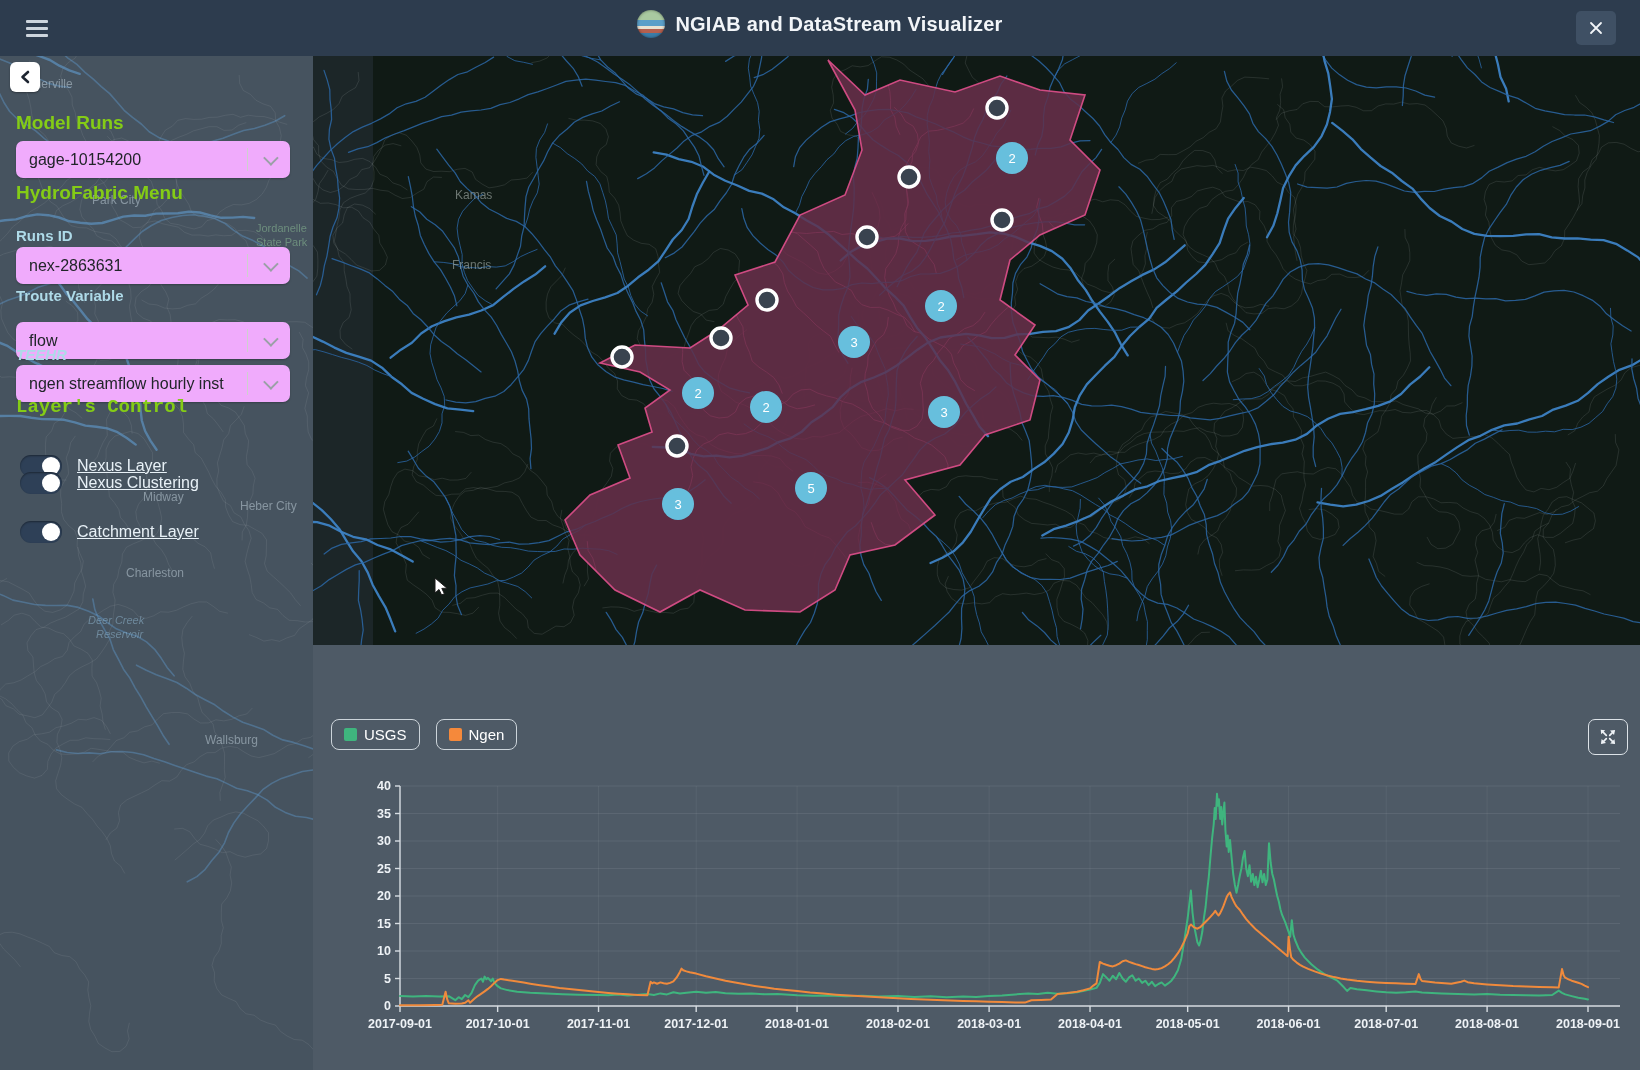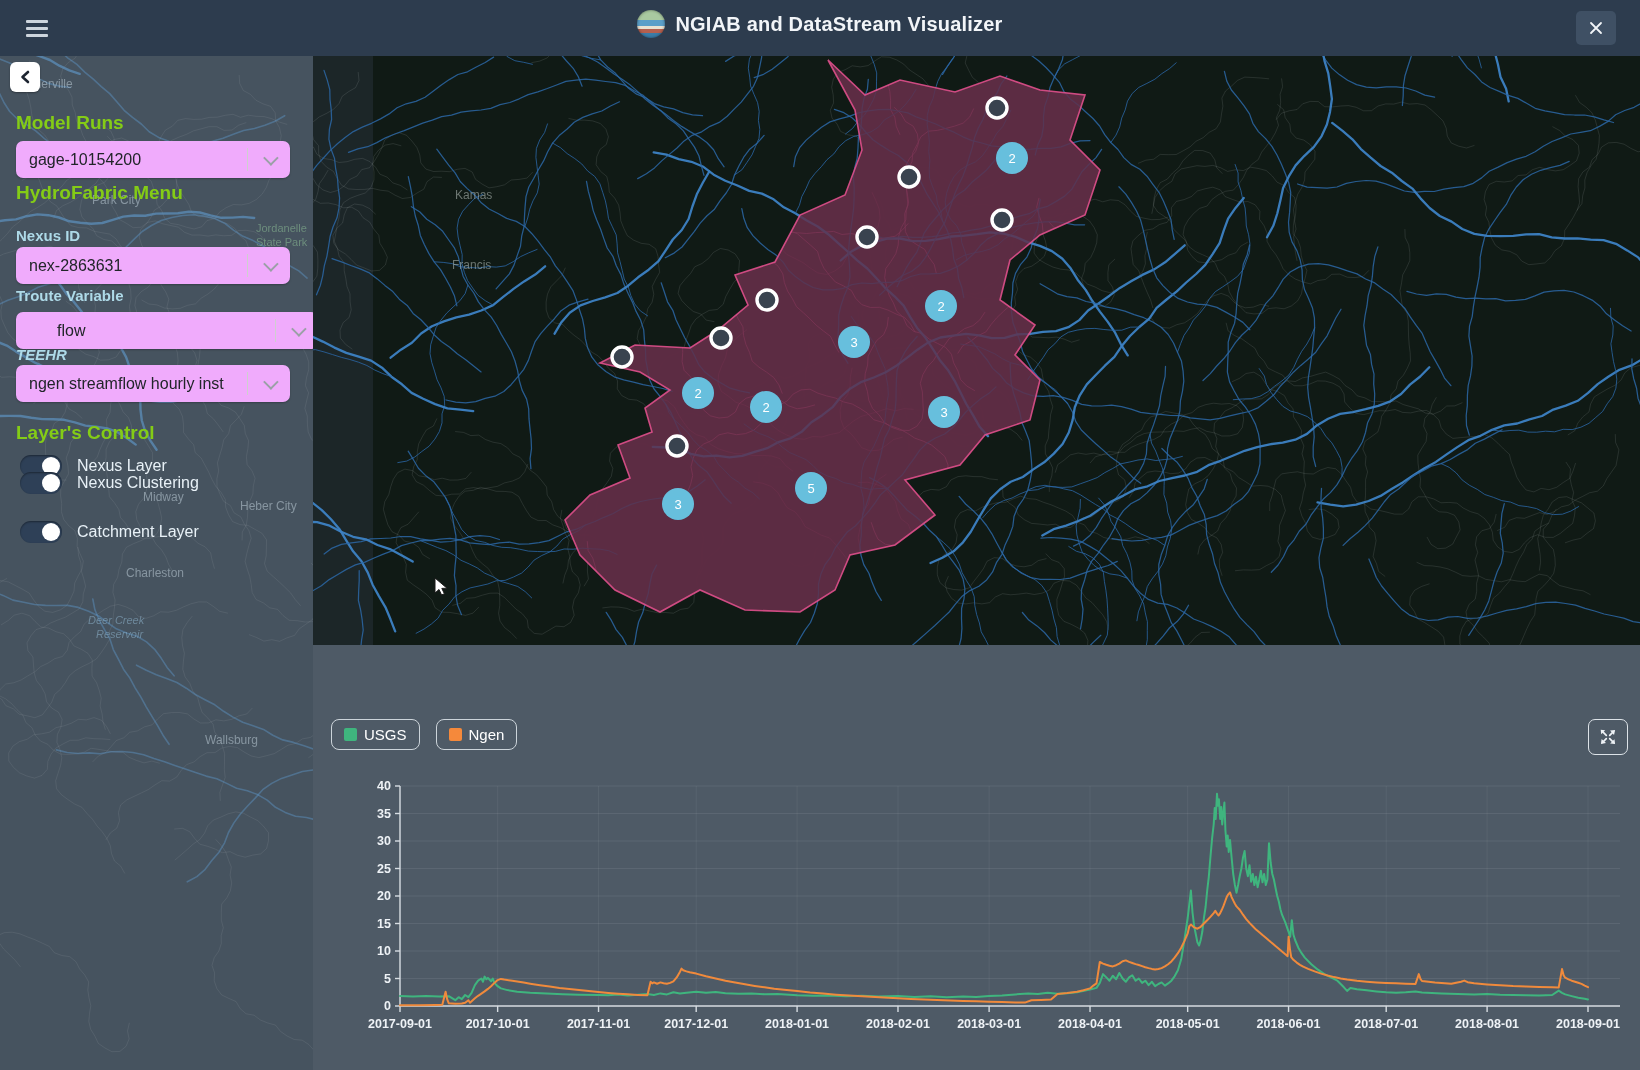--- a/index.html
+++ b/index.html
@@ -33,21 +33,21 @@
   .sel-val{flex:1;padding-left:13px;font-size:16px;color:#212529;white-space:nowrap;overflow:hidden;}
   .sel-div{width:1px;height:23px;background:#cfcfcf;}
   .sel-chev{width:42px;display:flex;align-items:center;justify-content:center;}
   .sel-chev span{width:9px;height:9px;border-right:2px solid #9aa0a6;border-bottom:2px solid #9aa0a6;
                  transform:rotate(45deg) translateY(-2px);}
   .toggle-row{position:absolute;left:20px;display:flex;align-items:center;gap:15px;height:26px;}
   .switch{width:42px;height:22px;background:#2e4057;border-radius:11px;position:relative;cursor:pointer;
           box-shadow:inset 0 1px 2px rgba(0,0,0,.4);}
   .switch .knob{position:absolute;top:2px;width:18px;height:18px;border-radius:50%;background:#fff;}
   .switch.on .knob{right:2px;}
-  .toggle-label{color:#e8f1f7;font-size:16px;}
+  .toggle-label{color:#e8f1f7;font-size:16px;text-decoration:underline;}
 
   
   .mapwrap{position:absolute;left:313px;top:56px;width:1327px;height:589px;background:#101a15;z-index:5;}
   .mapwrap svg{display:block;}
 
   
   .panel{position:absolute;left:313px;top:645px;width:1327px;height:425px;background:#4e5a66;z-index:6;}
   .panel .chart-svg{position:absolute;left:0;top:0;z-index:0;pointer-events:none;}
   .tabs{position:absolute;left:18px;top:0;height:47px;display:flex;align-items:center;z-index:2;}
   .tab{padding:10px 20px;font-size:17px;color:#80b2e0;cursor:pointer;border-radius:6px;}
@@ -155,45 +155,45 @@
     </div>
     <div class="s-head" style="position:absolute;top:56px;width:280px;">Model Runs</div>
     <div class="select" style="top:85px;">
       <span class="sel-val">gage-10154200</span>
       <span class="sel-div"></span>
       <span class="sel-chev">
           <span></span>
         </span>
     </div>
     <div class="s-head" style="position:absolute;top:126px;width:280px;">HydroFabric Menu</div>
-    <div class="s-label" style="position:absolute;top:171px;">Nexus ID</div>
+    <div class="s-label" style="position:absolute;top:171px;">Runs ID</div>
     <div class="select" style="top:191px;">
       <span class="sel-val">nex-2863631</span>
       <span class="sel-div"></span>
       <span class="sel-chev">
           <span></span>
         </span>
     </div>
     <div class="s-label" style="position:absolute;top:231px;">Troute Variable</div>
-    <div class="select" style="top:256px;padding-left:28px;">
+    <div class="select" style="top:266px;">
       <span class="sel-val">flow</span>
       <span class="sel-div"></span>
       <span class="sel-chev">
           <span></span>
         </span>
     </div>
     <div class="s-label" style="position:absolute;top:290px;font-style:italic;">TEEHR</div>
     <div class="select" style="top:309px;">
       <span class="sel-val">ngen streamflow hourly inst</span>
       <span class="sel-div"></span>
       <span class="sel-chev">
           <span></span>
         </span>
     </div>
-    <div class="s-head" style="position:absolute;top:366px;width:280px;">Layer's Control</div>
+    <div class="s-head" style="position:absolute;top:340px;width:280px;font-family:Liberation Mono, monospace;">Layer's Control</div>
     <div id="toggles">
         <div class="toggle-row" style="top: 397px;">
           <div class="switch on">
             <div class="knob"></div>
           </div>
           <span class="toggle-label">Nexus Layer</span>
         </div>
         <div class="toggle-row" style="top: 414px; justify-content: center;">
           <div class="switch on">
             <div class="knob"></div>

